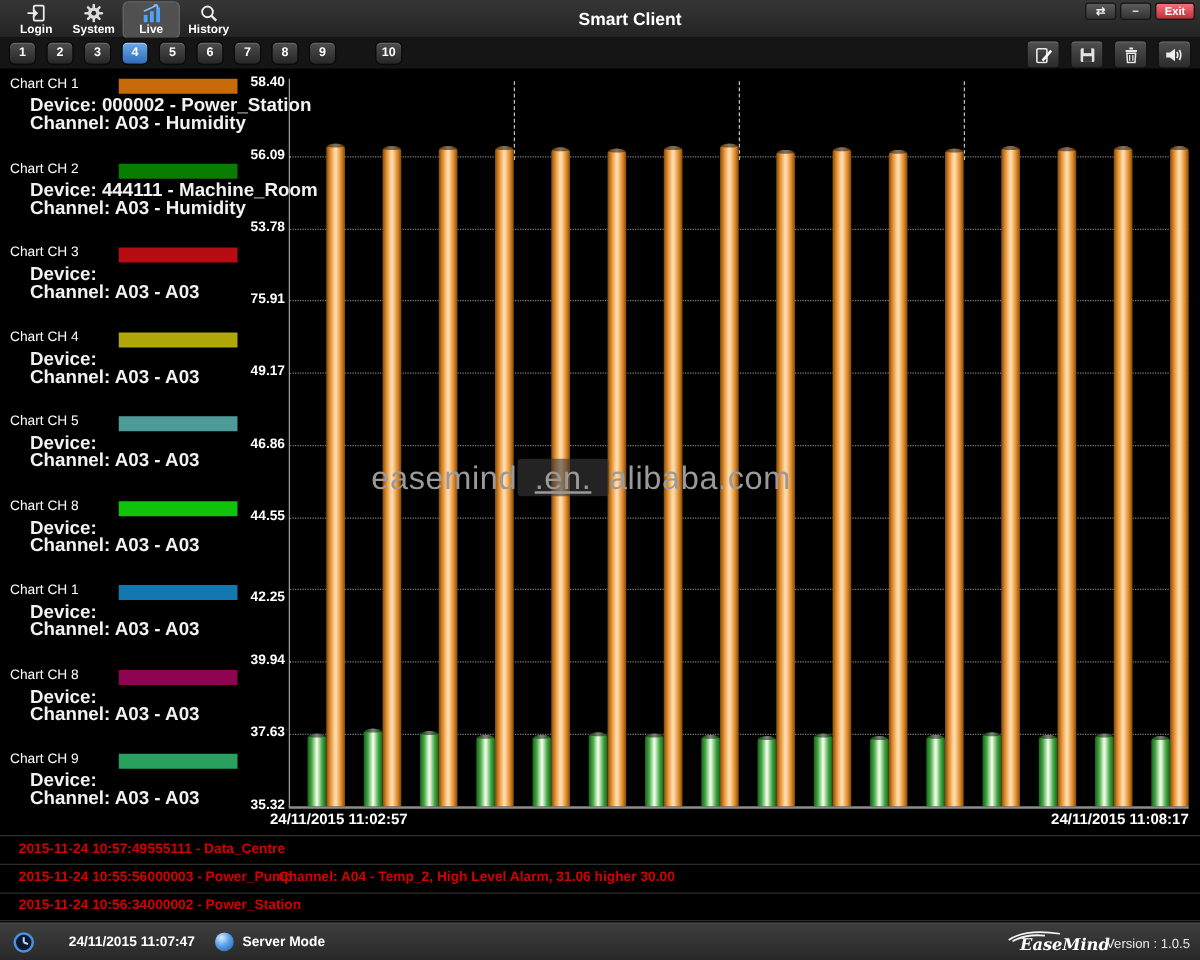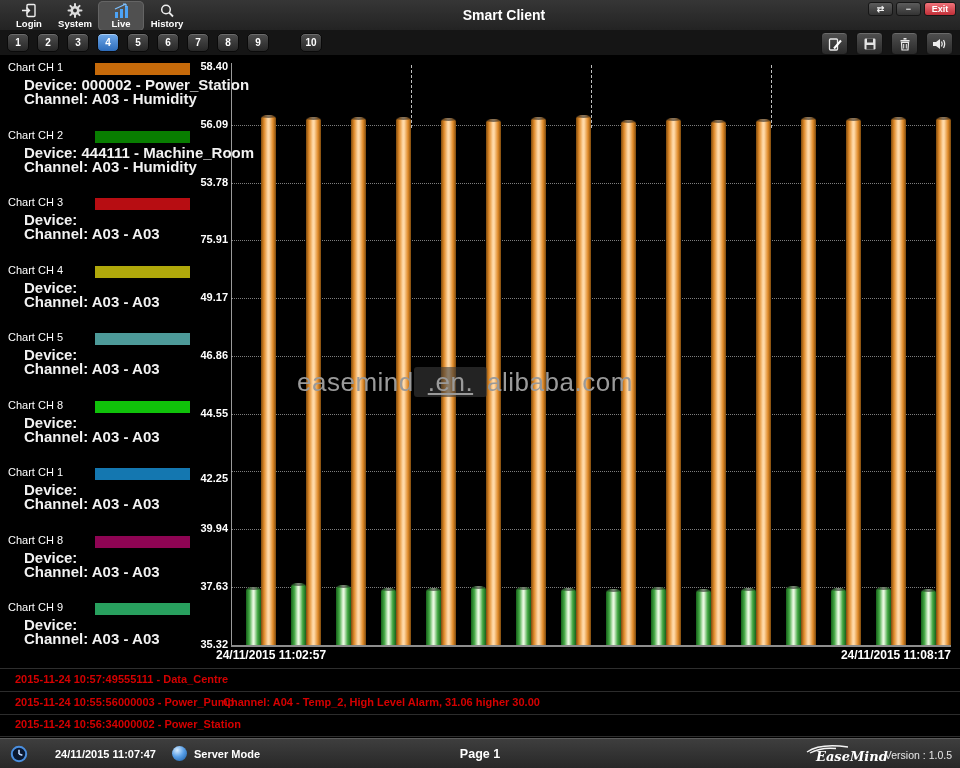--- a/index.html
+++ b/index.html
@@ -321,21 +321,20 @@
     </div>
 
   <div class="statusbar">
     <svg style="position:absolute;left:10px;top:6px;" width="18" height="18" viewBox="0 0 18 18">
       <circle cx="9" cy="9" r="7.2" fill="#0a1830" stroke="#4a8fe0" stroke-width="2"></circle>
       <path d="M9 9 L9 4.8 M9 9 L12.4 10.2" stroke="#bcd8ff" stroke-width="1.6" fill="none"></path>
     </svg>
     <div class="sb-text" style="left:36px;margin-left:19px;">24/11/2015 11:07:47</div>
     <div class="sphere"></div>
     <div class="sb-text" style="left:194px;">Server Mode</div>
-    <div class="page-label">Page 1</div>
     <div class="brand">
       <svg style="position:absolute;left:0;top:-3px;" width="44" height="12" viewBox="0 0 44 12">
         <path d="M1 10 Q14 1 42 5 M4 11 Q15 5 30 6.5" fill="none" stroke="#f4f4f4" stroke-width="1.4"></path>
       </svg>
       <span class="brand-text">EaseMind</span>
     </div>
     <div class="version">Version : 1.0.5</div>
   </div>
 
 </div>

